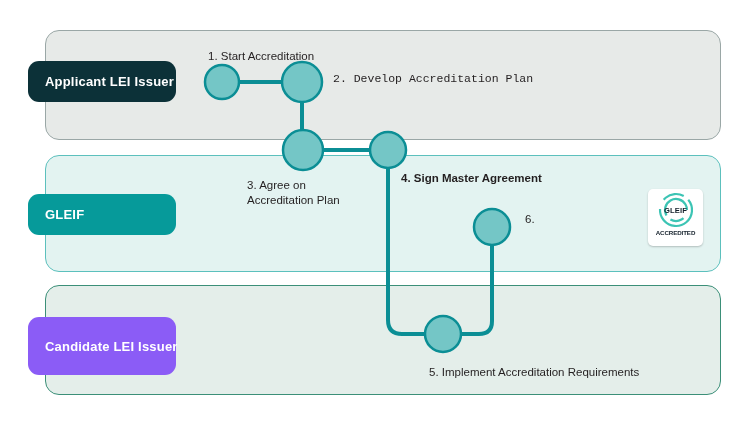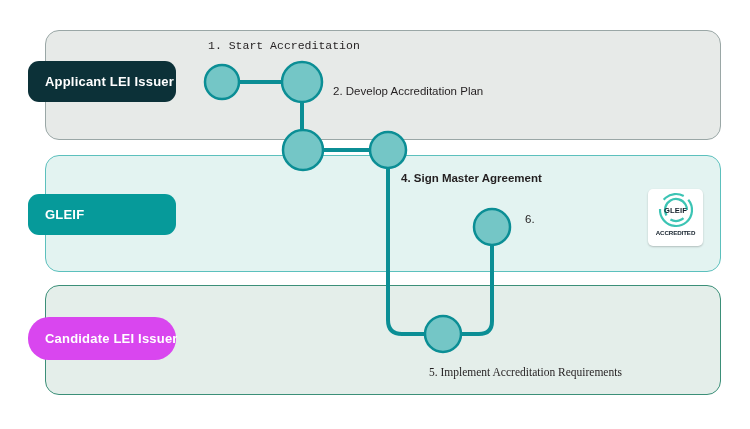--- a/index.html
+++ b/index.html
@@ -52,43 +52,42 @@
   }
   .chip-applicant {
     left: 28px; top: 61px; width: 148px; height: 41px;
     background: #0c3138;
   }
   .chip-gleif {
     left: 28px; top: 194px; width: 148px; height: 41px;
     background: #069a9a;
   }
   .chip-candidate {
-    left: 28px; top: 317px; width: 148px; height: 43px;
-    background: #d946ef;
-    border-radius: 21px;
+    left: 28px; top: 317px; width: 148px; height: 58px;
+    background: #8b5cf6;
   }
   svg.flow {
     position: absolute;
     left: 0; top: 0;
     width: 750px;
     height: 429px;
     pointer-events: none;
   }
   .step-label {
     position: absolute;
     color: #231f20;
     font-size: 11.5px;
     line-height: 15px;
     white-space: pre-line;
   }
-  .lbl-1 { left: 208px; top: 38px; font-family: Liberation Mono, monospace; }
-  .lbl-2 { left: 333px; top: 84px; }
+  .lbl-1 { left: 208px; top: 49px; }
+  .lbl-2 { left: 333px; top: 71px; font-family: Liberation Mono, monospace; }
   .lbl-3 { left: 247px; top: 178px; }
   .lbl-4 { left: 401px; top: 171px; font-weight: bold; }
-  .lbl-5 { left: 429px; top: 365px; font-family: Liberation Serif, serif; }
+  .lbl-5 { left: 429px; top: 365px; }
   .lbl-6 {
     left: 525px; top: 212px;
     display: flex;
     gap: 6px;
   }
   .lbl-6 .num { flex: none; }
   .badge {
     position: absolute;
     left: 648px; top: 189px;
     width: 55px; height: 57px;
@@ -156,20 +155,22 @@
   </div>
   <div class="chip chip-gleif">
     <span>GLEIF</span>
   </div>
   <div class="chip chip-candidate">
     <span>Candidate LEI Issuer</span>
   </div>
 
   <div class="step-label lbl-1">1. Start Accreditation</div>
   <div class="step-label lbl-2">2. Develop Accreditation Plan</div>
+  <div class="step-label lbl-3">3. Agree on
+Accreditation Plan</div>
   <div class="step-label lbl-4">4. Sign Master Agreement</div>
   <div class="step-label lbl-5">5. Implement Accreditation Requirements</div>
   <div class="step-label lbl-6">
     <span class="num">6.</span>
   </div>
 
   <div class="badge">
     <div class="badge-mark">
       <svg width="42" height="36" viewBox="0 0 42 36">
         <circle cx="21" cy="18" r="16" fill="none" stroke="#3cc4b4" stroke-width="2.2" stroke-dasharray="62 10 22 6" transform="rotate(-40 21 18)"></circle>

